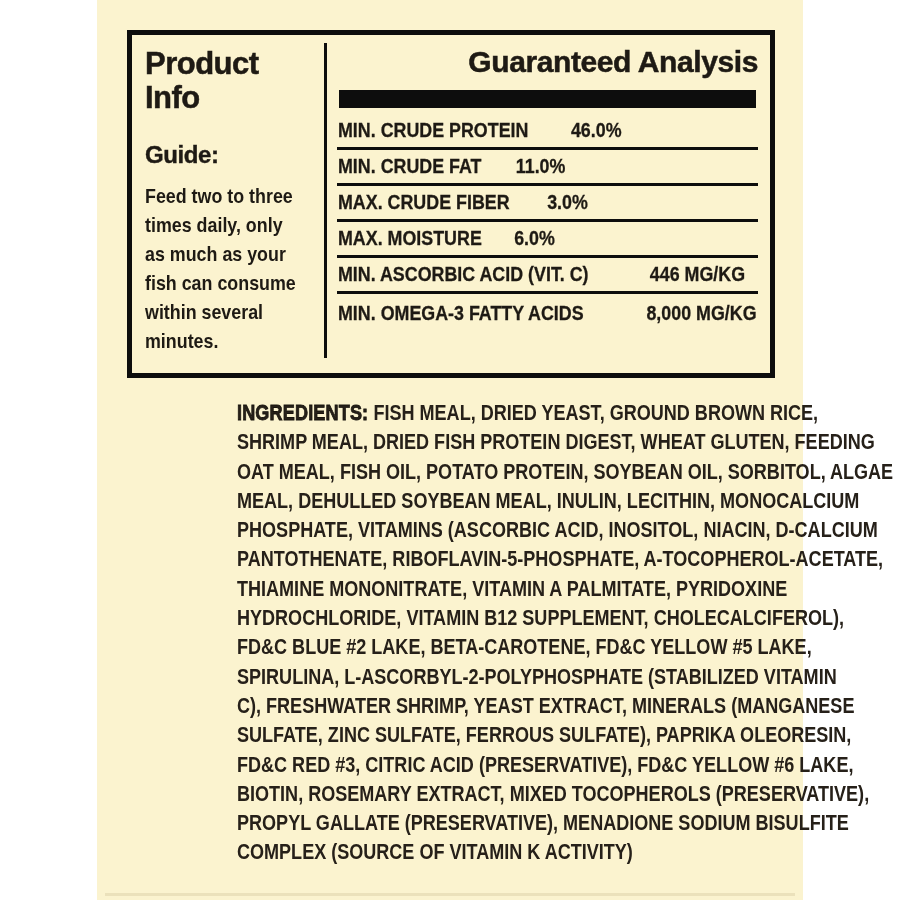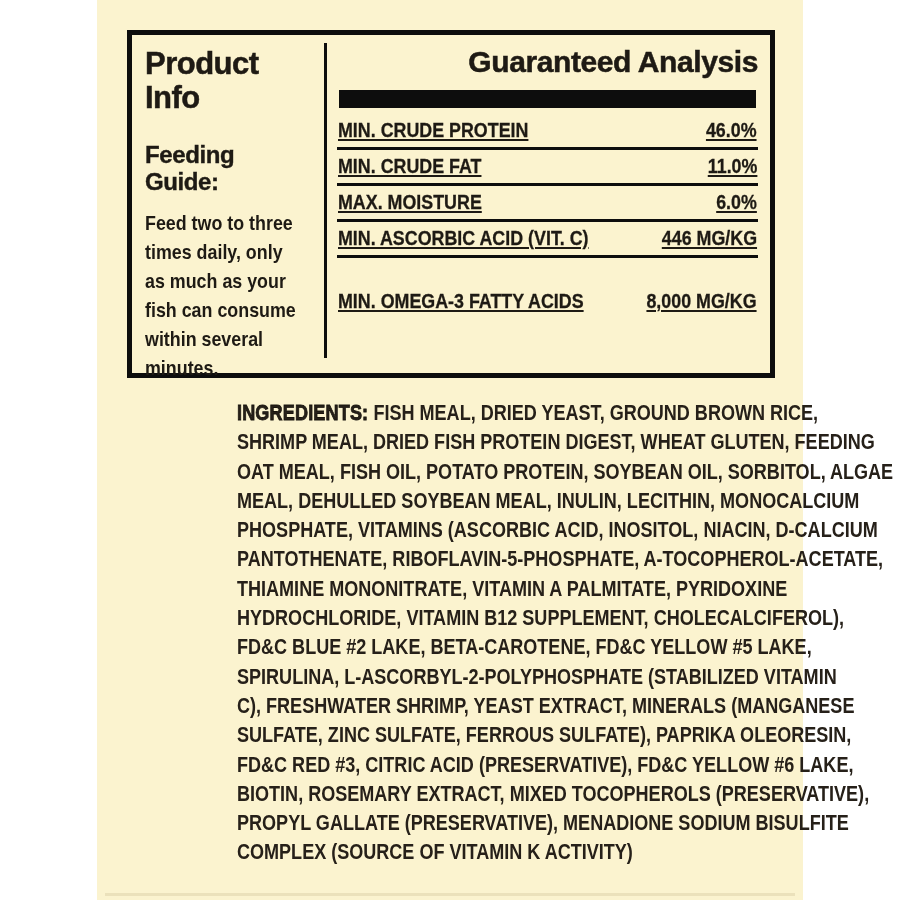--- a/index.html
+++ b/index.html
@@ -30,23 +30,23 @@
   .feeding-body{margin-top:13px;font-size:21px;font-weight:bold;line-height:29px;}
   .feeding-body .line{white-space:nowrap;transform:scaleX(0.85);transform-origin:left center;}
 
   .divider{width:3px;background:var(--border);margin:8px 0 15px 0;}
 
   .right-col{flex:1;padding:8px 12px 0 10px;display:flex;flex-direction:column;}
   .ga-title{font-size:30px;font-weight:bold;line-height:38px;text-align:right;
     letter-spacing:-0.4px;-webkit-text-stroke:0.5px var(--ink);}
   .ga-bar{height:18px;background:var(--border);margin:9px 2px 0 2px;}
   .ga-rows{margin-top:6px;}
-  .ga-row{height:36px;display:flex;justify-content:space-between;align-items:flex-end;
-    padding:0 1px 5px 1px;border-bottom:3px solid var(--border);text-decoration:underline;}
-  .ga-row:last-child{border-bottom:none;margin-top:24px;}
+  .ga-row{height:36px;display:flex;align-items:flex-end;
+    padding:0 1px 5px 1px;border-bottom:3px solid var(--border);}
+  .ga-row:last-child{border-bottom:none;}
   .ga-label,.ga-value{font-size:21px;font-weight:bold;white-space:nowrap;
     -webkit-text-stroke:0.3px var(--ink);}
   .ga-label{transform:scaleX(0.85);transform-origin:left center;}
   .ga-value{transform:scaleX(0.85);transform-origin:right center;}
 
   
   .ingredients{position:absolute;left:140px;top:398px;width:672px;}
   .ing-line{white-space:nowrap;font-size:22px;font-weight:bold;line-height:29.3px;
     transform:scaleX(0.82);transform-origin:left center;color:#262019;}
   .ing-strong{-webkit-text-stroke:0.8px #17130d;letter-spacing:0.2px;}
@@ -54,21 +54,20 @@
 </head>
 <body>
 
 <div class="stage">
   <div class="panel">
 
     <div class="info-box">
       <div class="left-col">
         <div class="product-title">Product Info</div>
         <div class="feeding-title">
-            <div class="line">Feeding</div>
             <div class="line">Guide:</div>
           </div>
         <div class="feeding-body">
             <div class="line">Feed two to three</div>
             <div class="line">times daily, only</div>
             <div class="line">as much as your</div>
             <div class="line">fish can consume</div>
             <div class="line">within several</div>
             <div class="line">minutes.</div>
           </div>
@@ -80,20 +79,24 @@
         <div class="ga-title">Guaranteed Analysis</div>
         <div class="ga-bar"></div>
         <div class="ga-rows">
             <div class="ga-row">
               <span class="ga-label">MIN. CRUDE PROTEIN</span>
               <span class="ga-value">46.0%</span>
             </div>
             <div class="ga-row">
               <span class="ga-label">MIN. CRUDE FAT</span>
               <span class="ga-value">11.0%</span>
+            </div>
+            <div class="ga-row">
+              <span class="ga-label">MAX. CRUDE FIBER</span>
+              <span class="ga-value">3.0%</span>
             </div>
             <div class="ga-row">
               <span class="ga-label">MAX. MOISTURE</span>
               <span class="ga-value">6.0%</span>
             </div>
             <div class="ga-row">
               <span class="ga-label">MIN. ASCORBIC ACID (VIT. C)</span>
               <span class="ga-value">446 MG/KG</span>
             </div>
             <div class="ga-row">

